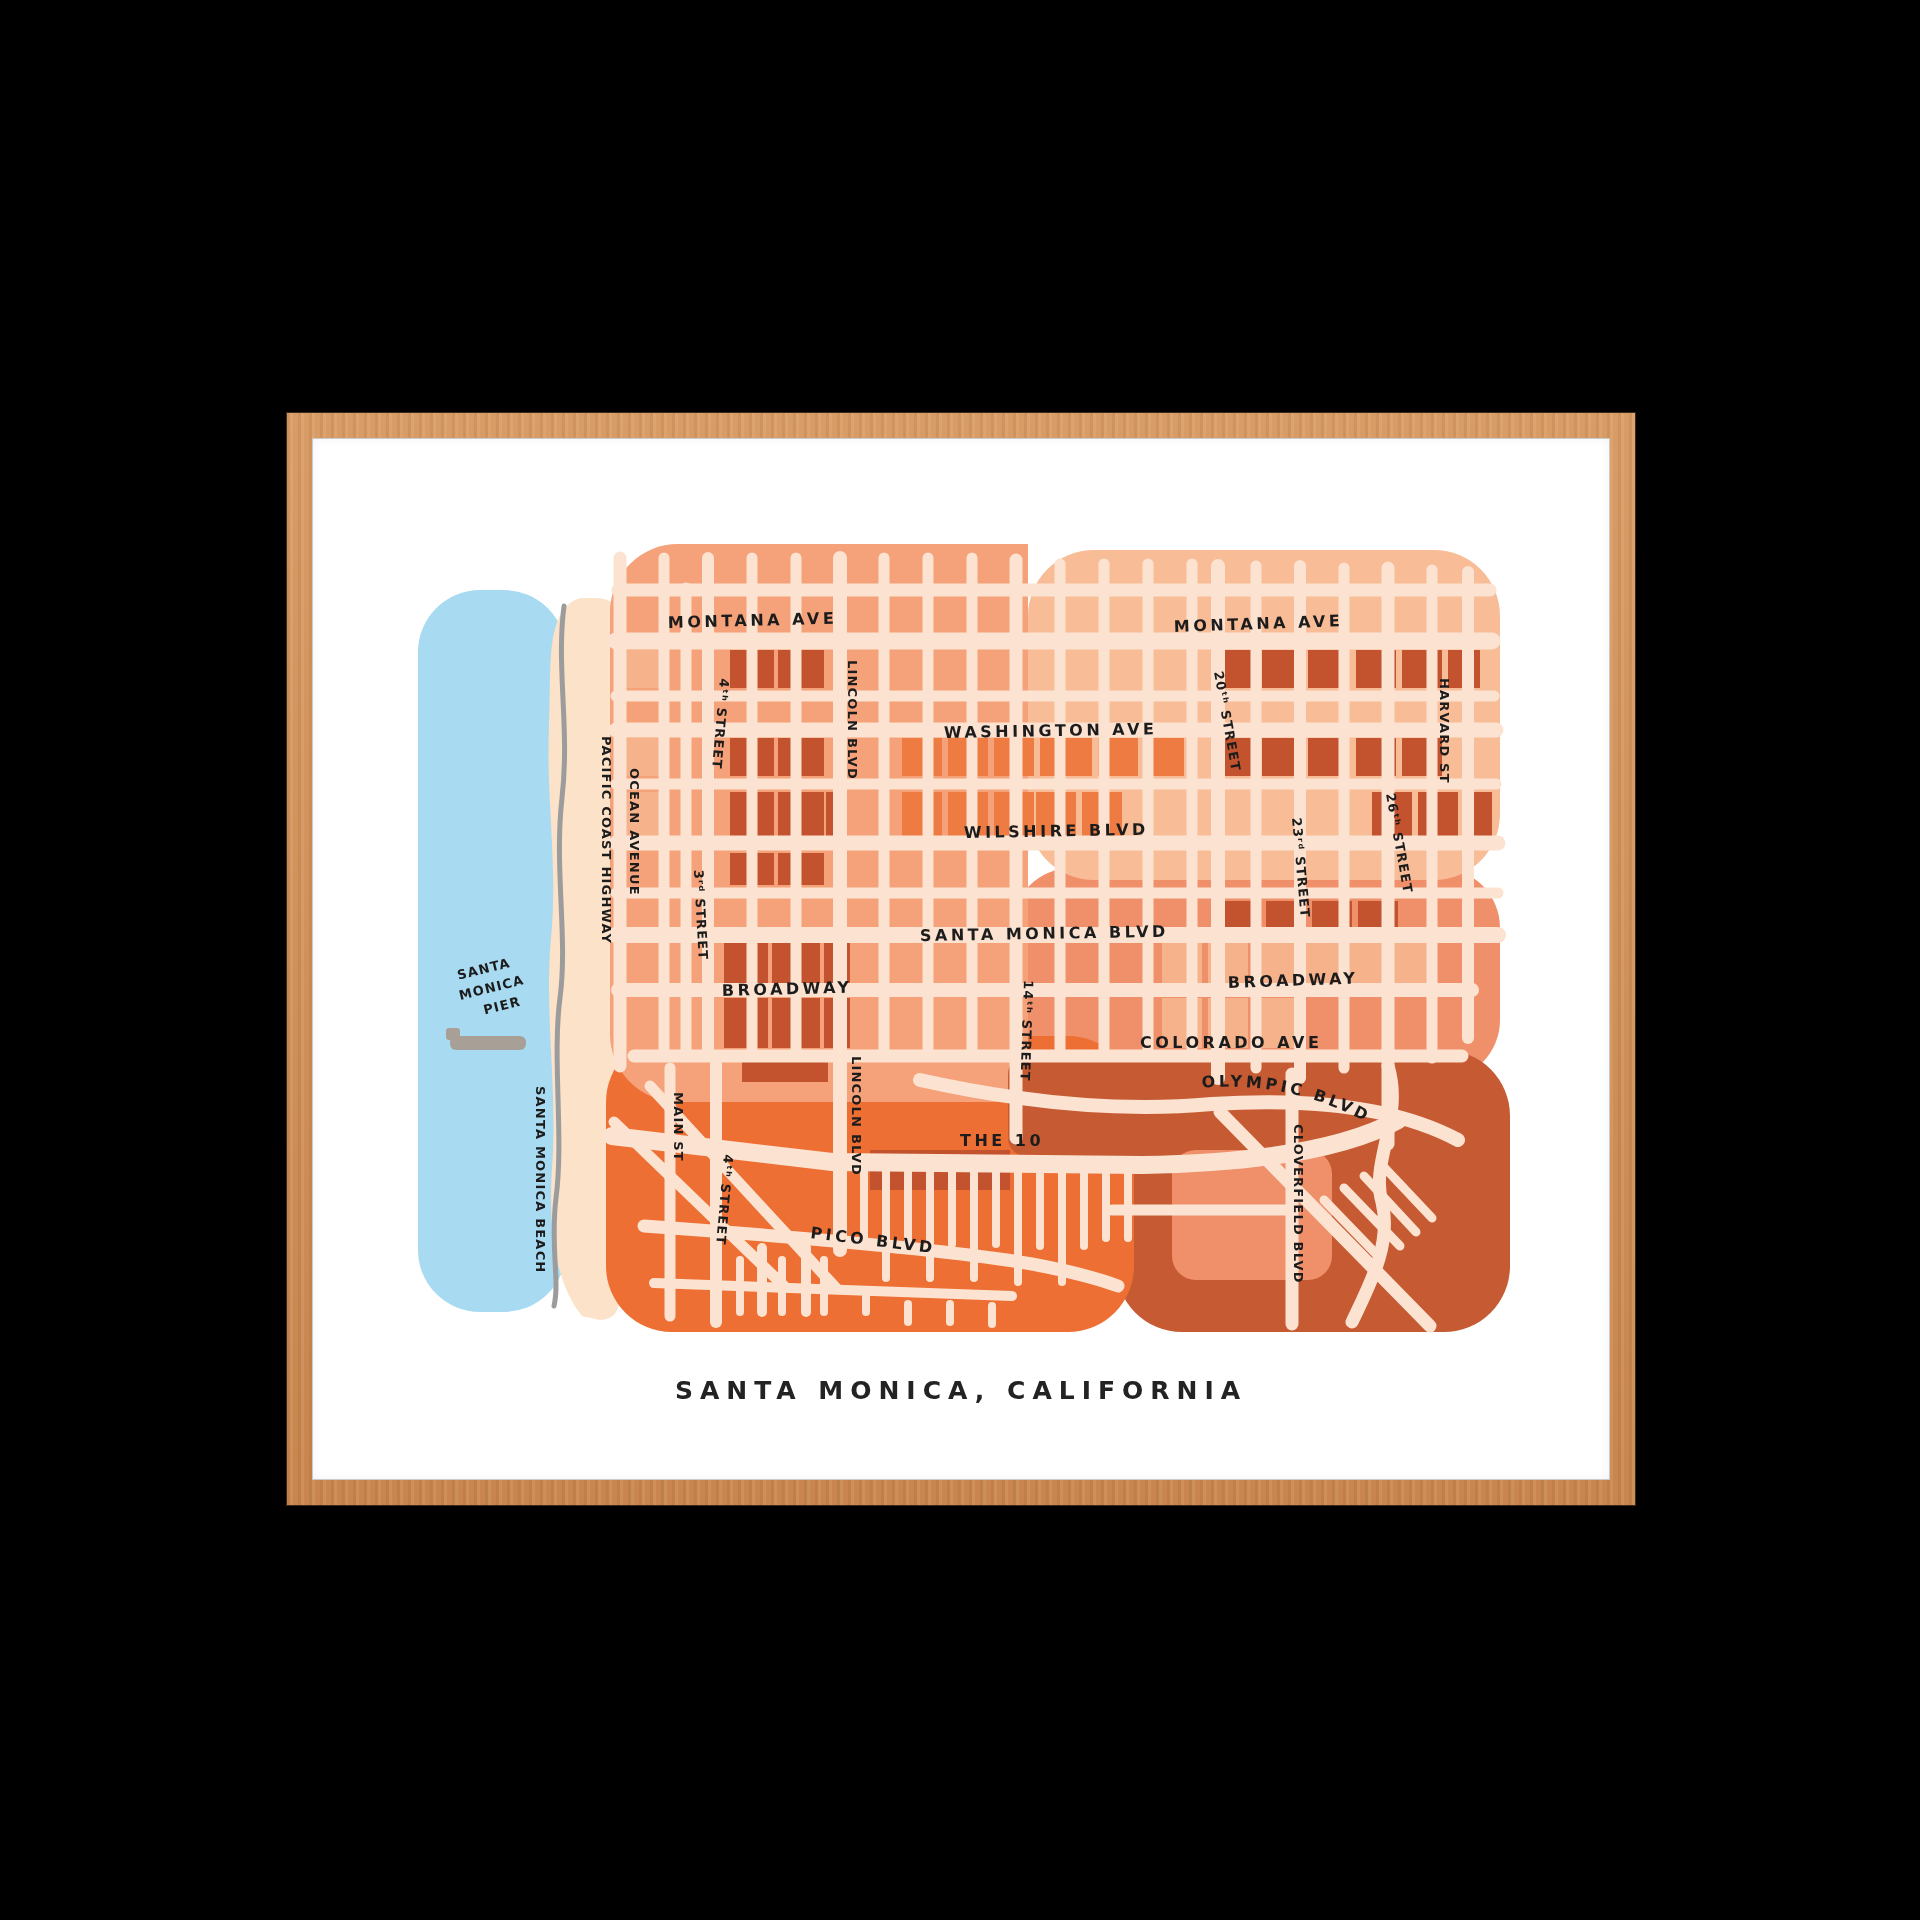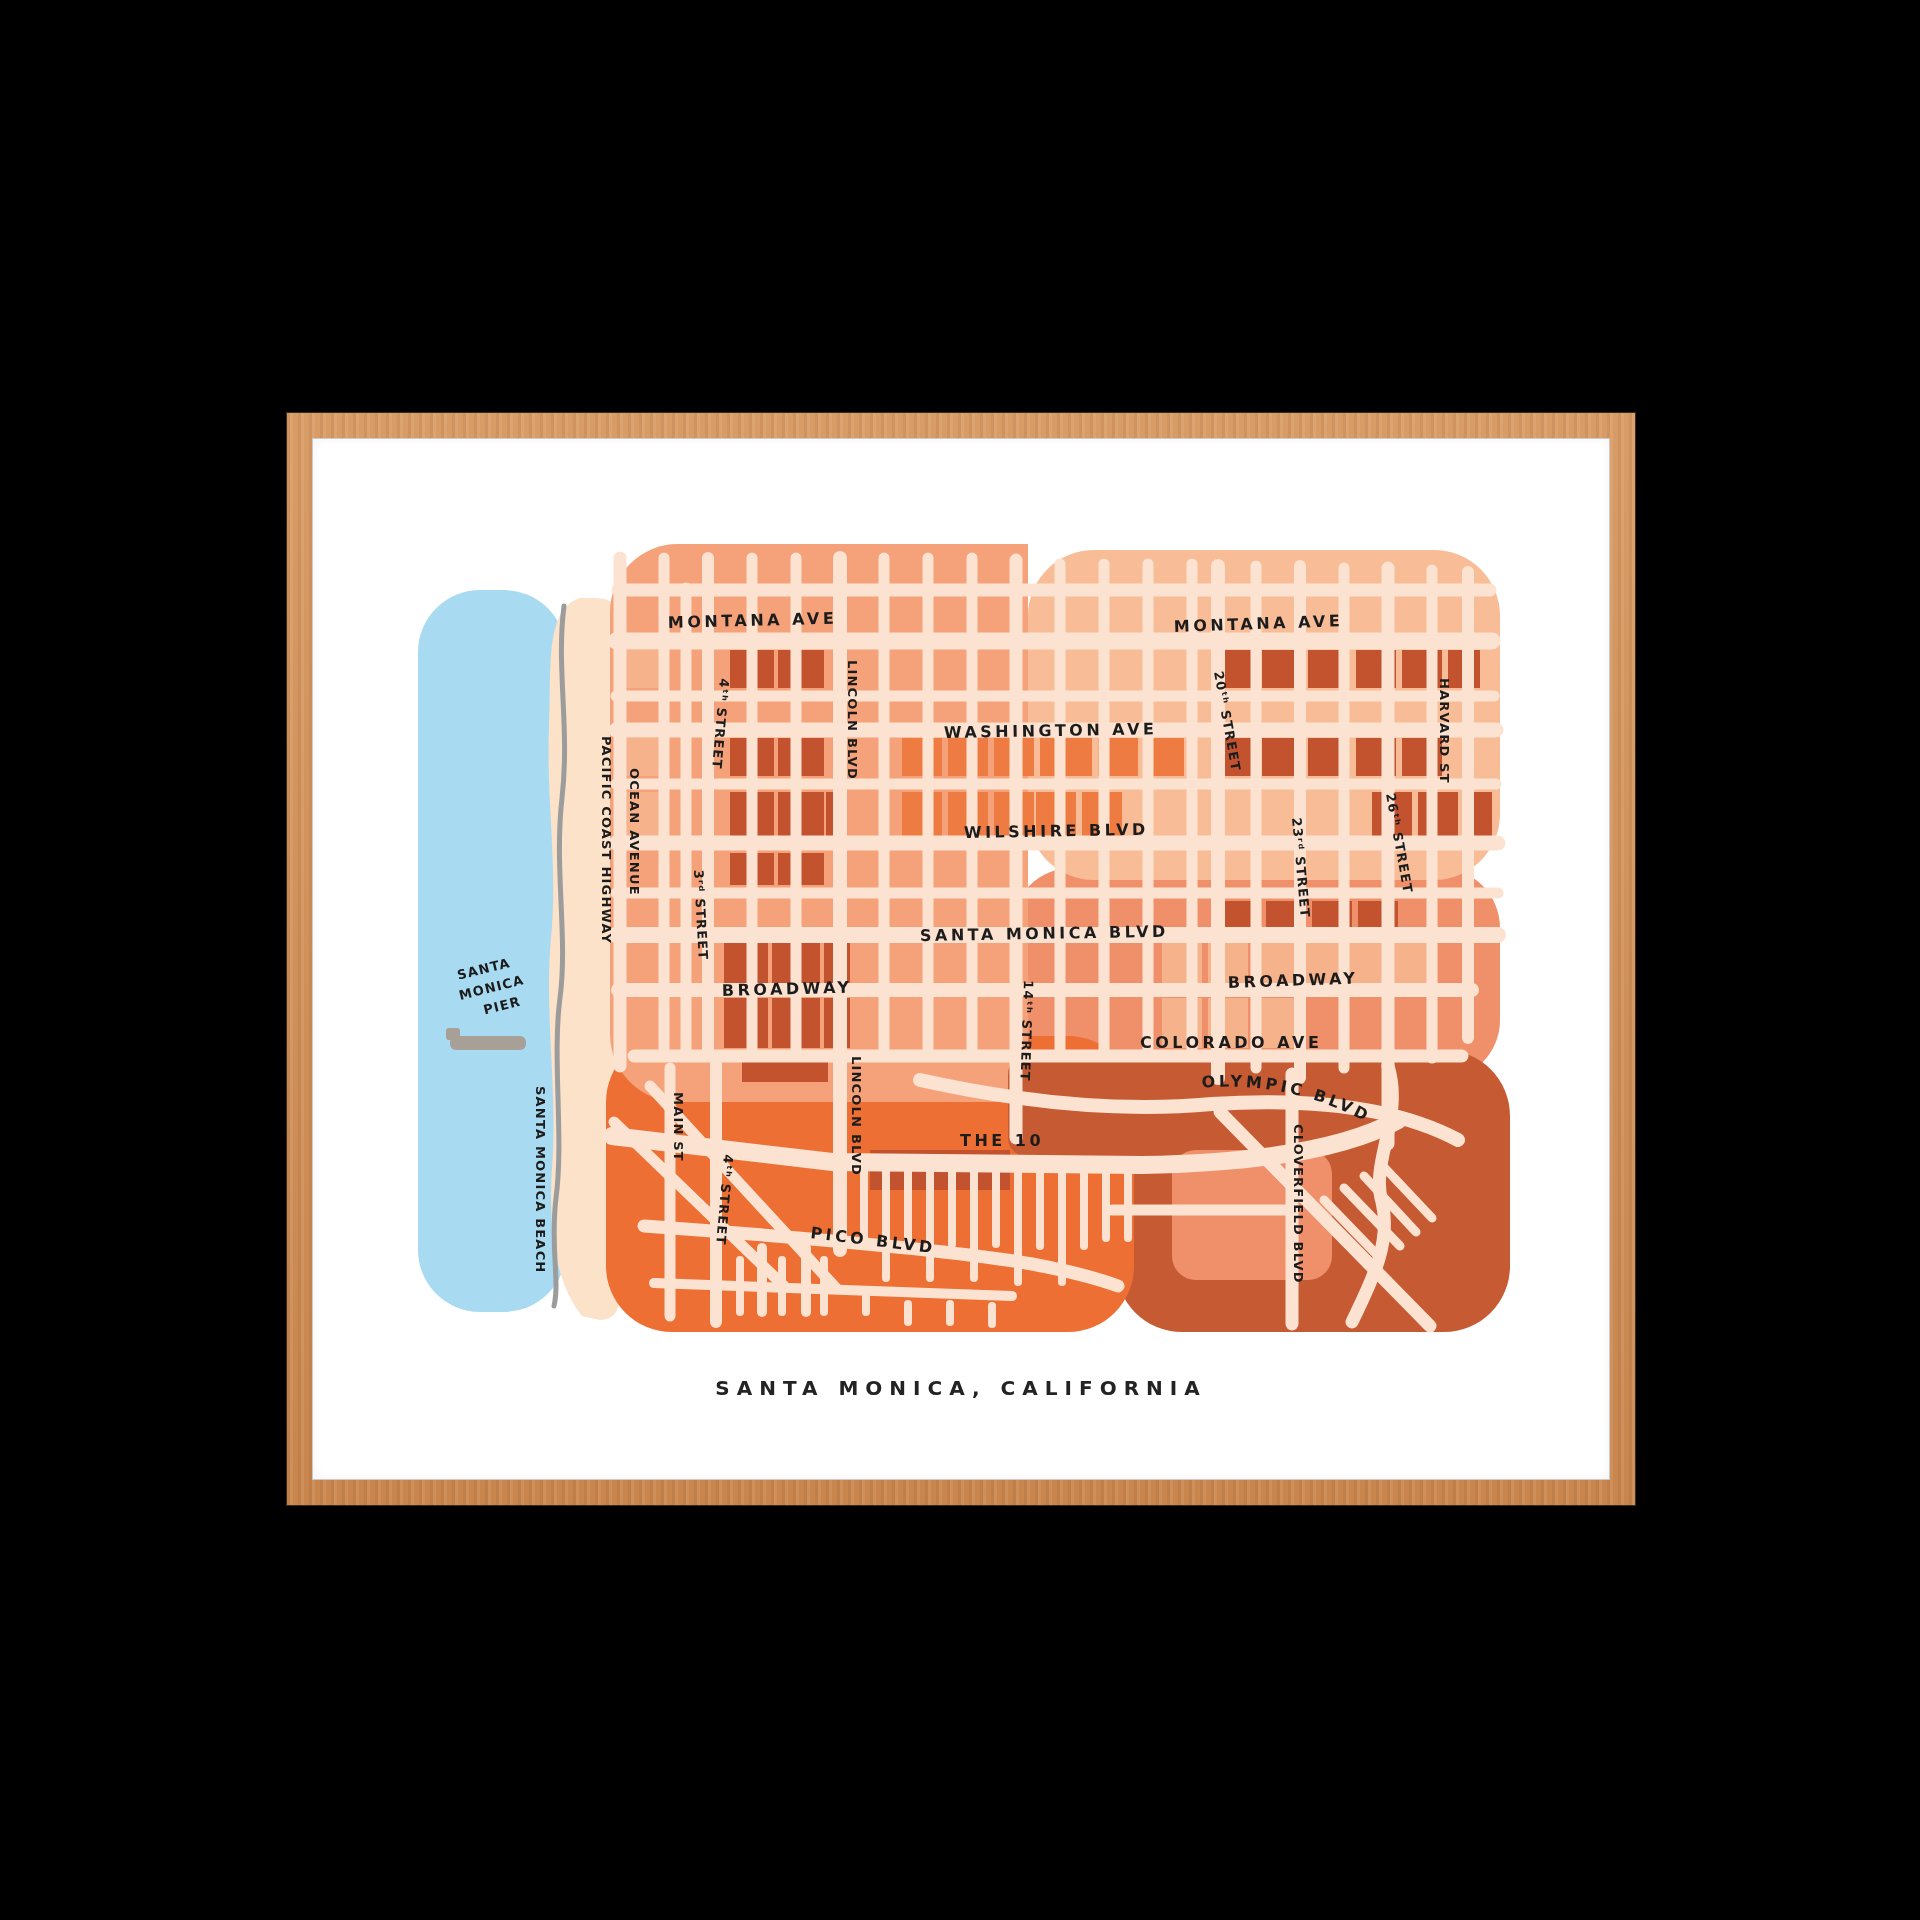--- a/index.html
+++ b/index.html
@@ -7,21 +7,21 @@
          font-family:"DejaVu Sans",sans-serif;}
   .frame{position:absolute;left:287px;top:413px;width:1348px;height:1092px;
          background:
            repeating-linear-gradient(90deg, rgba(120,70,30,.10) 0 3px, rgba(255,230,200,.10) 3px 6px, rgba(0,0,0,0) 6px 11px),
            linear-gradient(180deg,#D89C66,#C8854E);
          box-shadow:0 0 0 1px #3a2a18;}
   .print{position:absolute;left:25px;top:25px;right:25px;bottom:25px;background:#fff;
          box-shadow:inset 0 0 0 1px rgba(0,0,0,.18), inset 0 0 12px rgba(0,0,0,.06);}
   .print svg{position:absolute;left:0;top:0;}
   .caption{position:absolute;left:0;right:0;top:938px;text-align:center;
-           font-weight:bold;font-size:20px;letter-spacing:7px;color:#232323;}
+           font-weight:bold;font-size:25px;letter-spacing:7px;color:#232323;}
   
   .ocean{fill:#A8DBF2}.sand{fill:#FBE2C8}
   .d-salmon{fill:#F5A179}.d-peach{fill:#F8BD97}.d-coral{fill:#F0906A}
   .d-orange{fill:#EE6F33}.d-rust{fill:#C65B33}
   .b-dark{fill:#C2532E}.b-orange{fill:#EE7C42}.b-light{fill:#F6B28A}
   .st{stroke:#FCE3D1;stroke-linecap:round;fill:none}
   .gray{stroke:#9C9C9C;fill:none;stroke-linecap:round}
   .pier{fill:#A8A096}
   text{fill:#1C1C1C;font-weight:bold;font-family:"DejaVu Sans",sans-serif;}
   .lbl{font-size:16px;letter-spacing:3.5px;}

